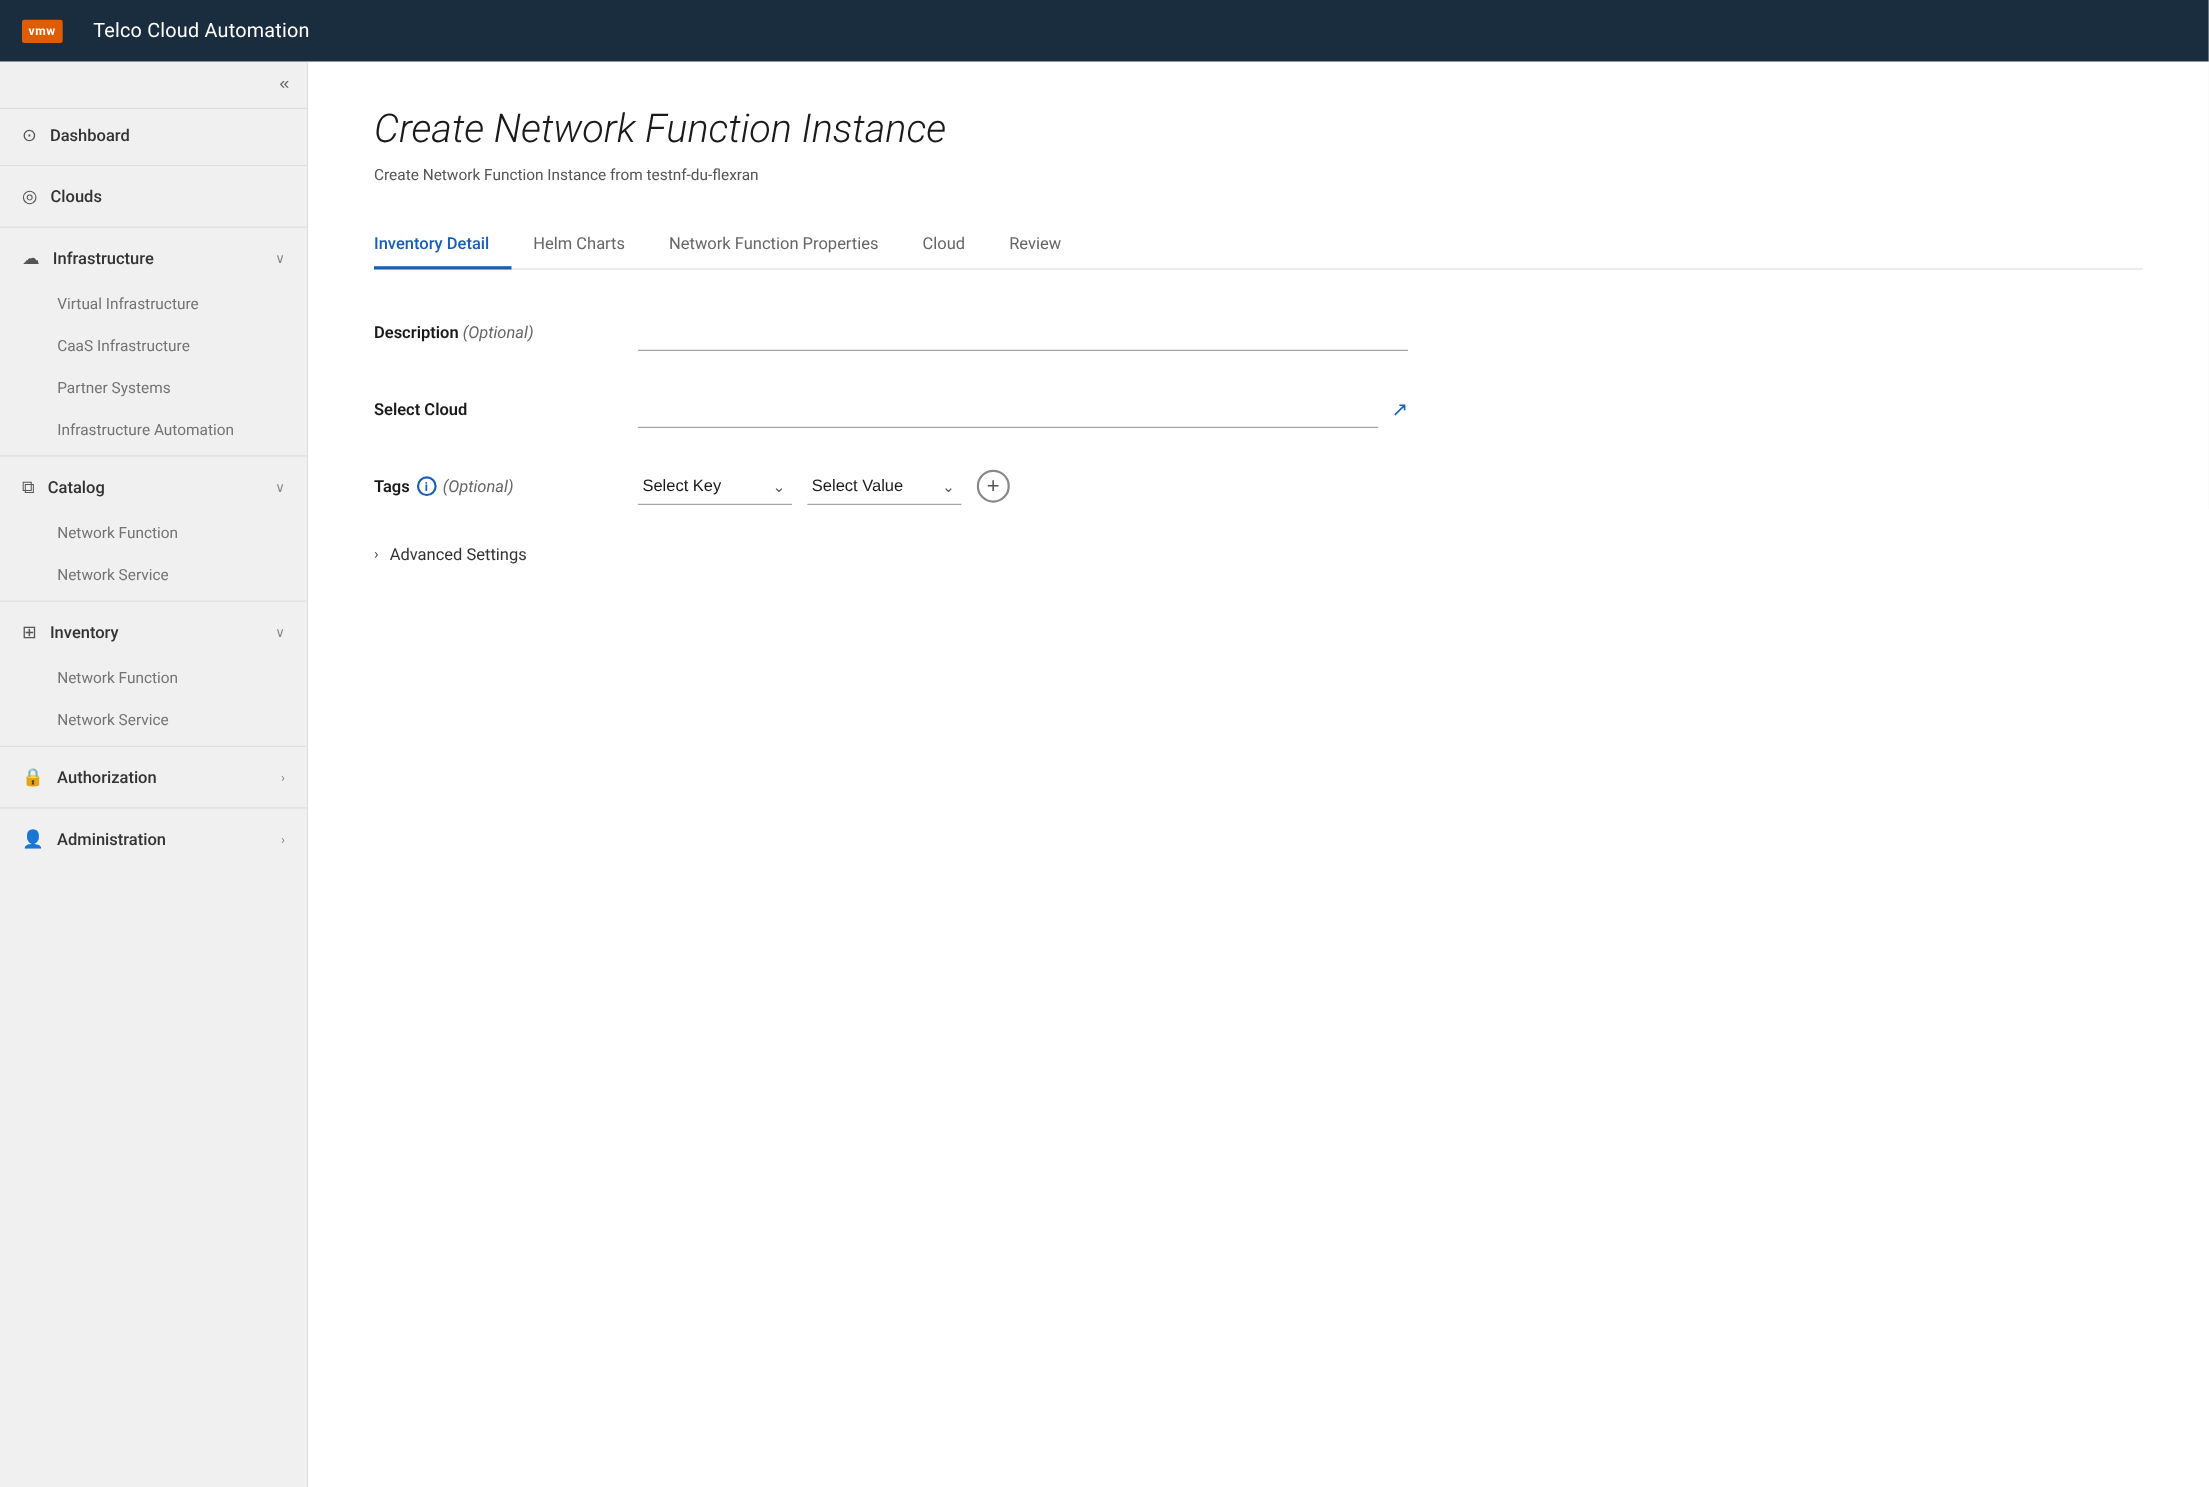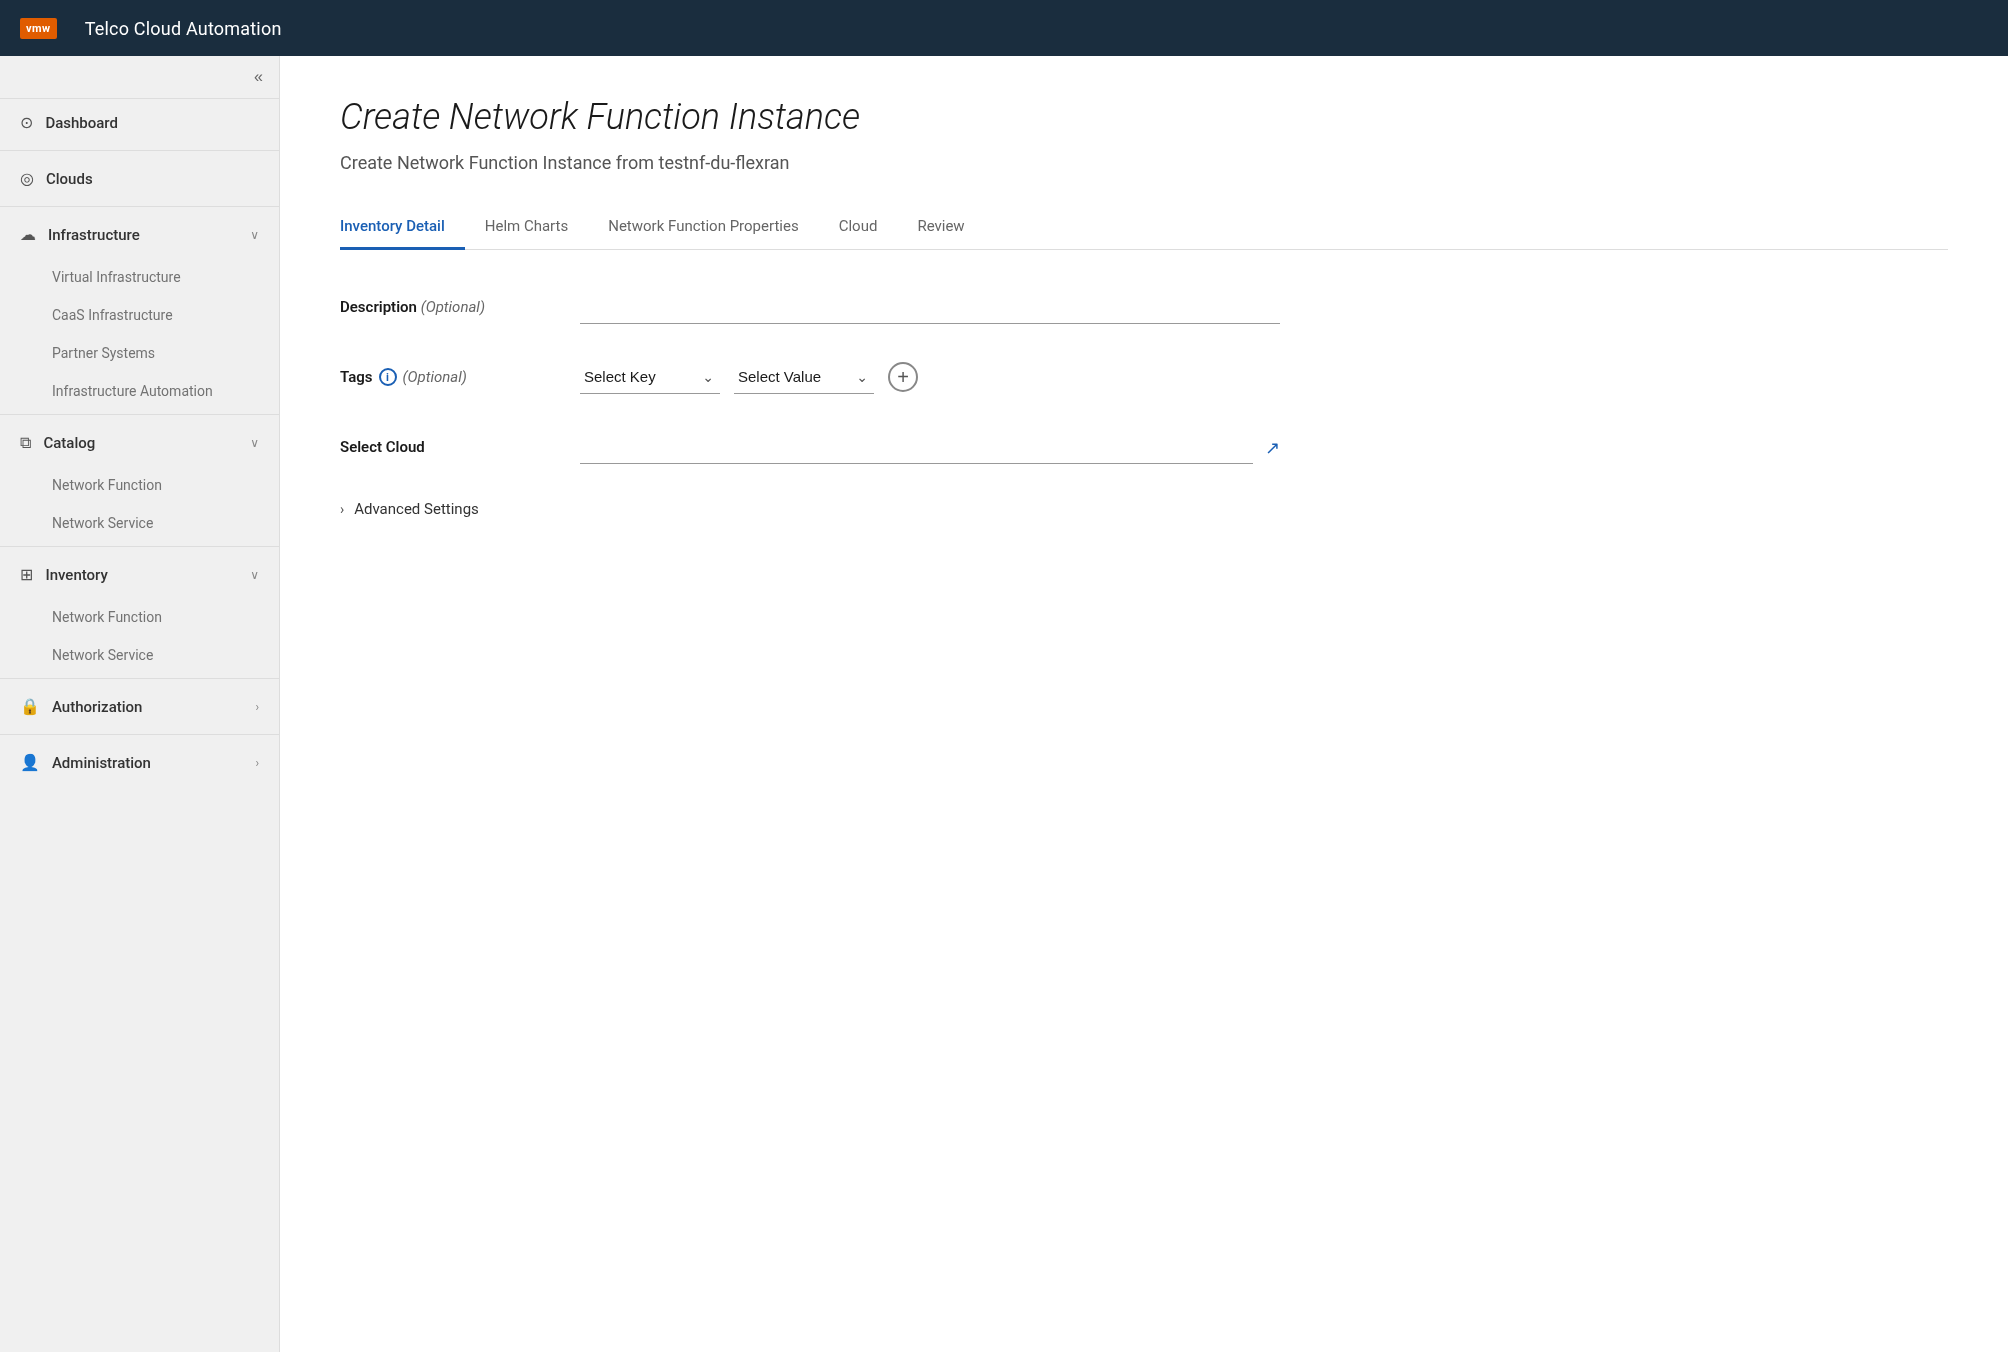--- a/index.html
+++ b/index.html
@@ -92,21 +92,21 @@
       padding: 40px 60px;
     }
     .page-title {
       font-size: 36px;
       font-weight: 300;
       color: #1a1a1a;
       margin-bottom: 14px;
       font-style: italic;
     }
     .page-subtitle {
-      font-size: 18px;
+      font-size: 14px;
       color: #555;
       margin-bottom: 32px;
     }
 
     
     .tabs {
       display: flex;
       border-bottom: 1px solid #ddd;
       margin-bottom: 40px;
     }
@@ -339,20 +339,30 @@
       <div class="tab">Review</div>
     </div>
 
 
     <div class="form-row">
       <label class="form-label">
         <span>Description</span> <span class="optional">(Optional)</span>
       </label>
       <div class="form-field">
         <input class="form-input" type="text" value="" style="">
+      </div>
+    </div>
+
+    <div class="form-row">
+      <label class="form-label">Select Cloud</label>
+      <div class="form-field">
+        <div class="select-cloud-wrapper">
+          <input class="select-cloud-input" type="text" value="" style="">
+          <span class="external-link-icon">↗</span>
+        </div>
       </div>
     </div>
 
     <div class="form-row">
       <label class="form-label">
         <div class="tags-info">
           <span>Tags</span>
           <span class="info-icon">i</span>
           <span class="optional" style="font-weight:400;font-style:italic;color:#666;">(Optional)</span>
         </div>
@@ -367,28 +377,18 @@
           <div class="tag-select-wrapper">
             <select class="tag-select">
               <option value="">Select Value</option>
             </select>
           </div>
           <button class="add-tag-btn">+</button>
         </div>
       </div>
     </div>
 
-    <div class="form-row">
-      <label class="form-label">Select Cloud</label>
-      <div class="form-field">
-        <div class="select-cloud-wrapper">
-          <input class="select-cloud-input" type="text" value="" style="">
-          <span class="external-link-icon">↗</span>
-        </div>
-      </div>
-    </div>
-
     <div class="advanced-settings">
       <span class="chevron-right">›</span>
       <span>Advanced Settings</span>
     </div>
   </main>
 </div>
 
 </body></html>

